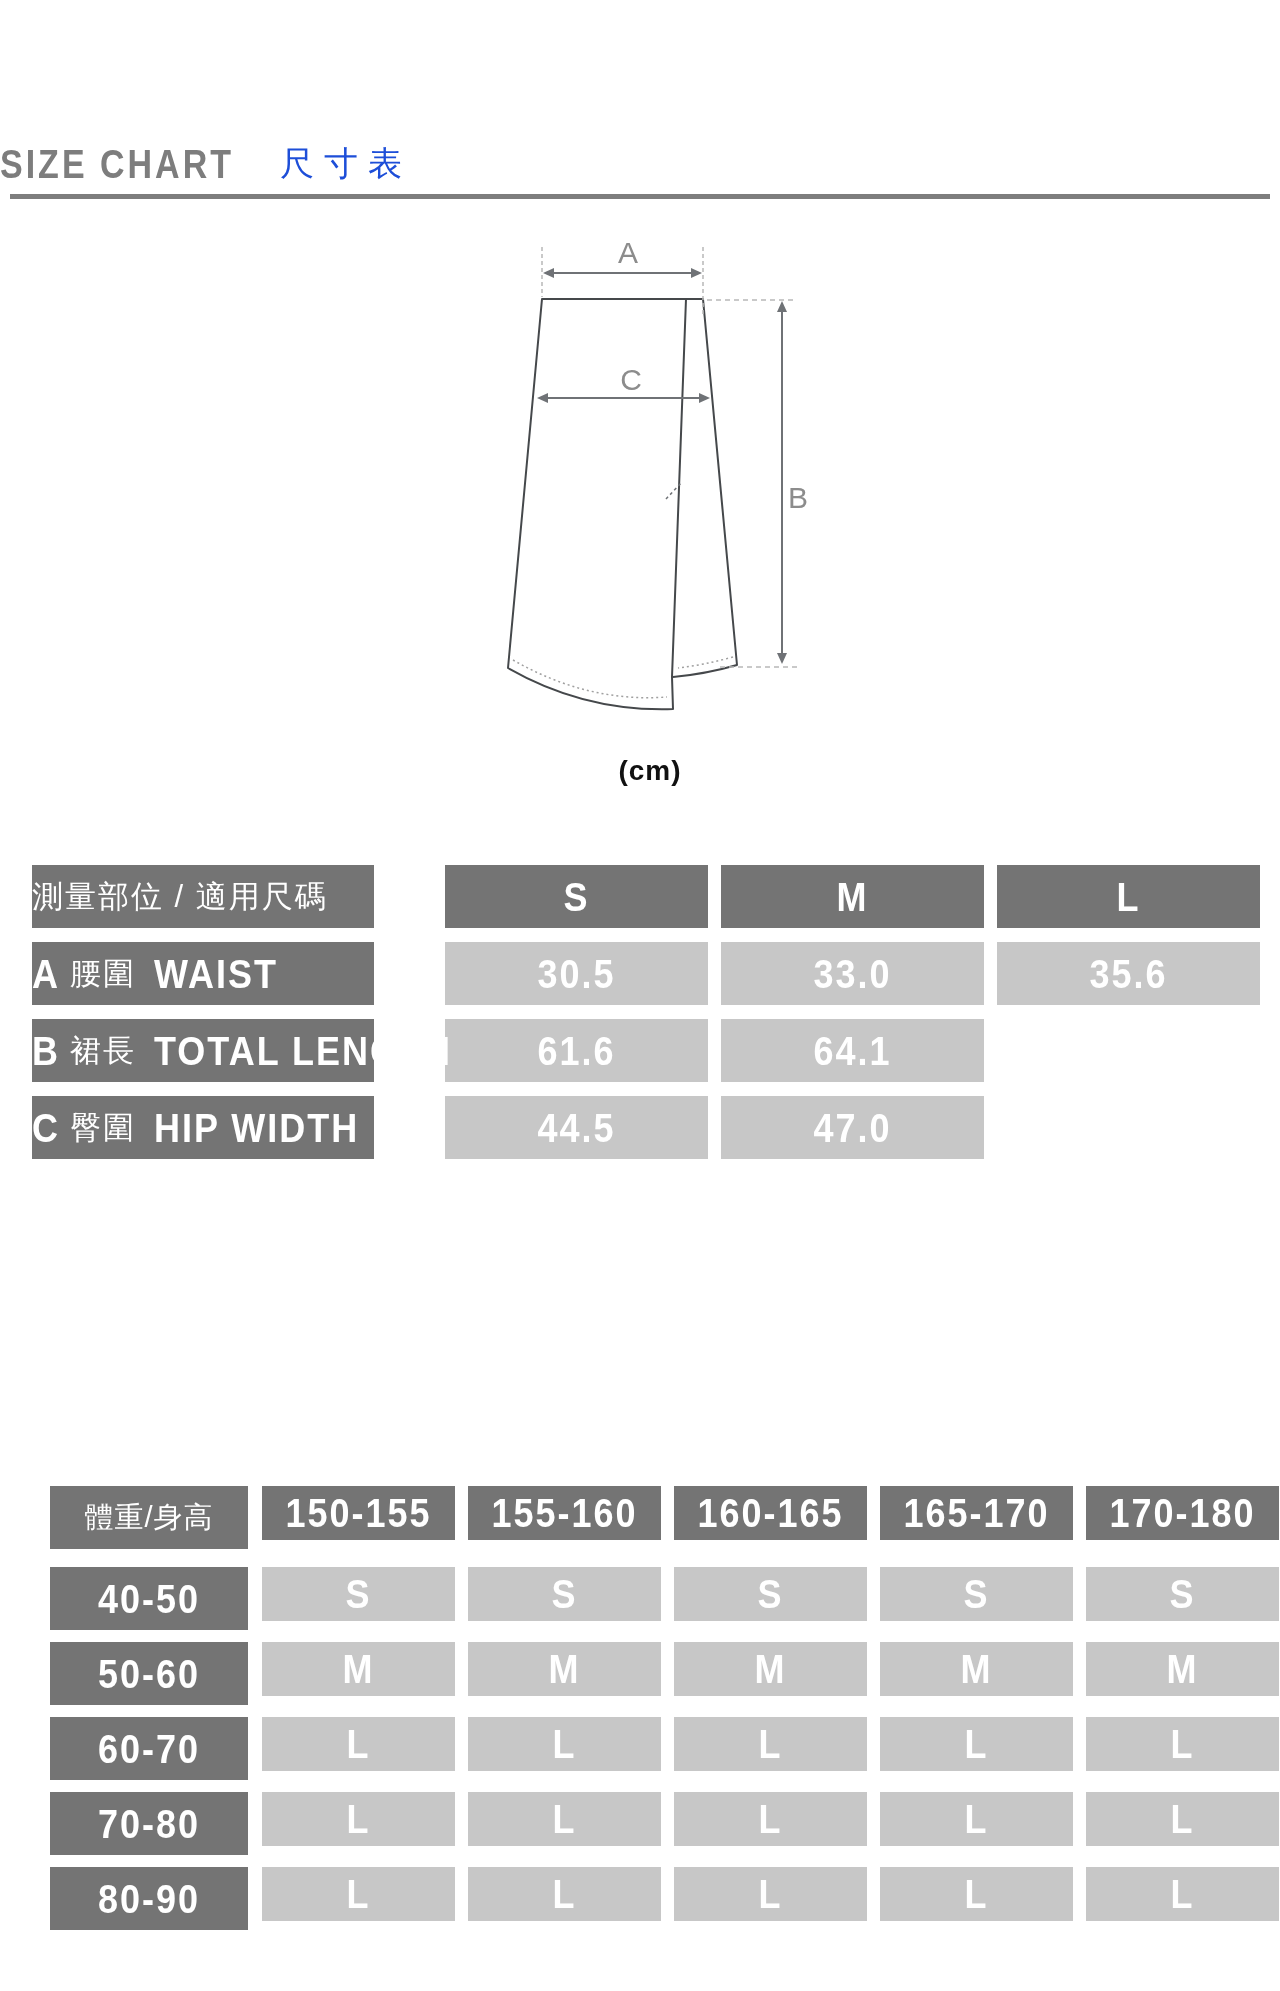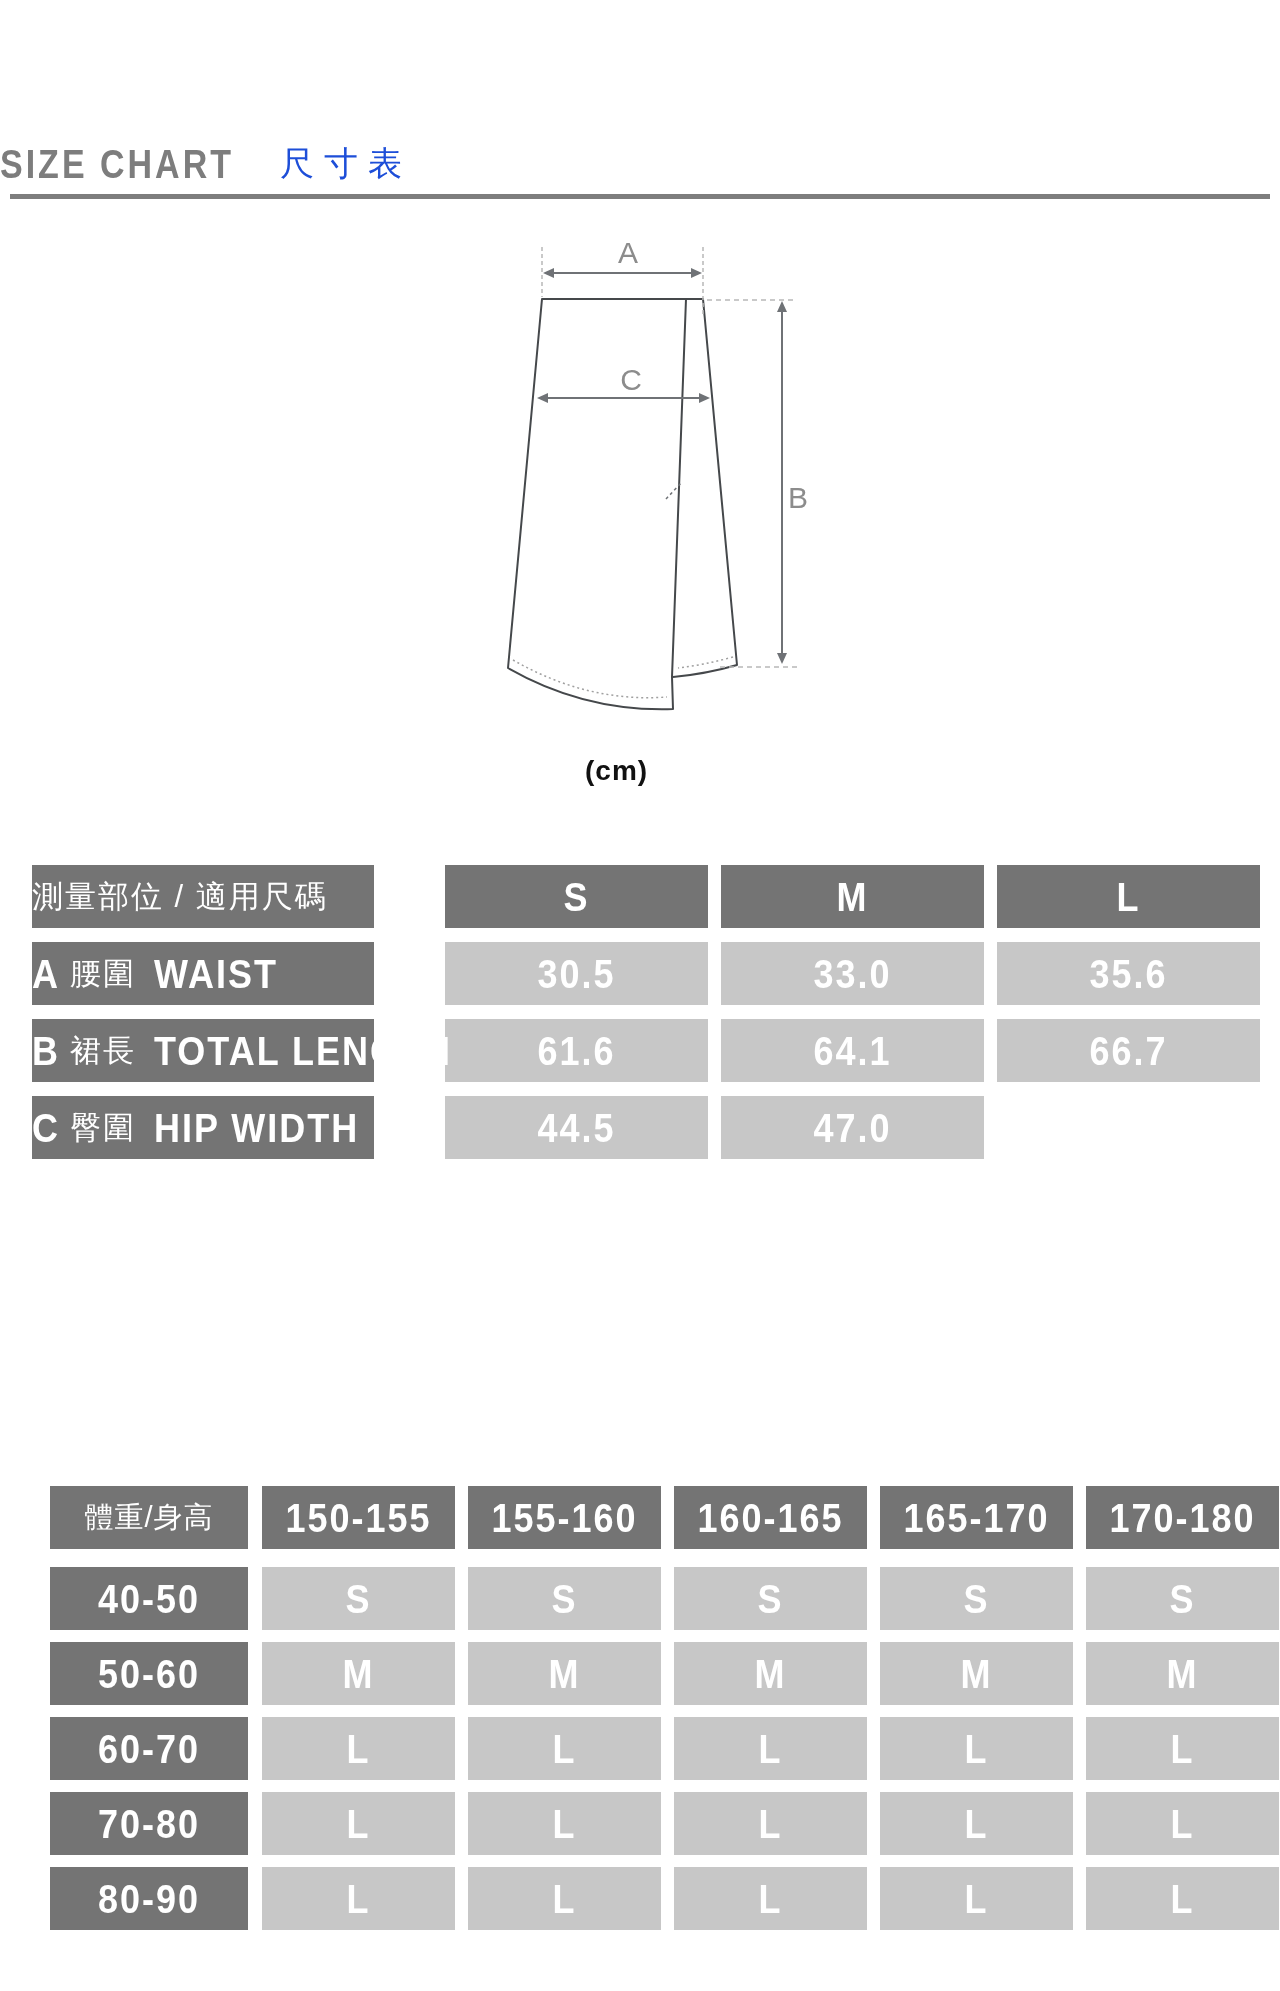--- a/index.html
+++ b/index.html
@@ -20,21 +20,21 @@
     display:inline-block;font-weight:500;font-size:34px;letter-spacing:10px;
     color:#1d4ed8;margin-left:46px;white-space:nowrap;
   }
   .title-rule{
     position:absolute;top:194px;left:10px;width:1260px;height:5px;background:#7e7e7e;
   }
   
   .diagram-svg{position:absolute;top:0;left:0;}
   .unit-label{
     position:absolute;top:755px;left:585px;width:130px;height:32px;line-height:32px;
-    font-size:28px;font-weight:700;color:#111111;letter-spacing:1px;
+    text-align:center;font-size:28px;font-weight:700;color:#111111;letter-spacing:1px;
   }
   
   .cell{display:flex;align-items:center;box-sizing:border-box;}
   .dark{background:#747474;}
   .light{background:#c7c7c7;}
   .cjk{color:#ffffff;font-weight:400;letter-spacing:2px;white-space:nowrap;}
   .num{
     display:inline-block;color:#ffffff;font-weight:700;font-size:36px;letter-spacing:2px;
     transform:scaleY(1.15);transform-origin:center;white-space:nowrap;line-height:1;
   }
@@ -47,21 +47,21 @@
   .t1-label .key{margin-right:10px;}
   .t1-label .en{margin-left:18px;}
   .t1-cell{width:263px;height:63px;margin-right:13px;}
   .t1-cell:last-child{margin-right:0;}
   
   .t2{position:absolute;left:32px;top:1486px;}
   .t2-row{display:flex;margin-bottom:12px;margin-left:18px;}
   .t2-row.header{margin-bottom:18px;}
   .t2-label{width:198px;height:63px;margin-right:14px;}
   .t2-label .cjk{font-size:29px;letter-spacing:1px;}
-  .t2-cell{width:193px;height:63px;margin-right:13px;}
+  .t2-cell{width:193px;height:54px;margin-right:13px;}
   .t2-cell:last-child{margin-right:0;}
 </style>
 </head>
 <body>
 
 <div class="title-row">
   <span class="title-en">SIZE CHART</span>
   <span class="title-zh">尺寸表</span>
 </div>
 <div class="title-rule"></div>
@@ -145,23 +145,20 @@
       <span class="num key">B</span>
       <span class="cjk part">裙長</span>
       <span class="num en">TOTAL LENGTH</span>
     </div>
     <div class="cell light t1-cell center">
       <span class="num">61.6</span>
     </div>
     <div class="cell light t1-cell center">
       <span class="num">64.1</span>
     </div>
-    <div class="cell light t1-cell center">
-      <span class="num">66.7</span>
-    </div>
   </div>
 
   <div class="t1-row">
     <div class="cell dark t1-label">
       <span class="num key">C</span>
       <span class="cjk part">臀圍</span>
       <span class="num en">HIP WIDTH</span>
     </div>
     <div class="cell light t1-cell center">
       <span class="num">44.5</span>

